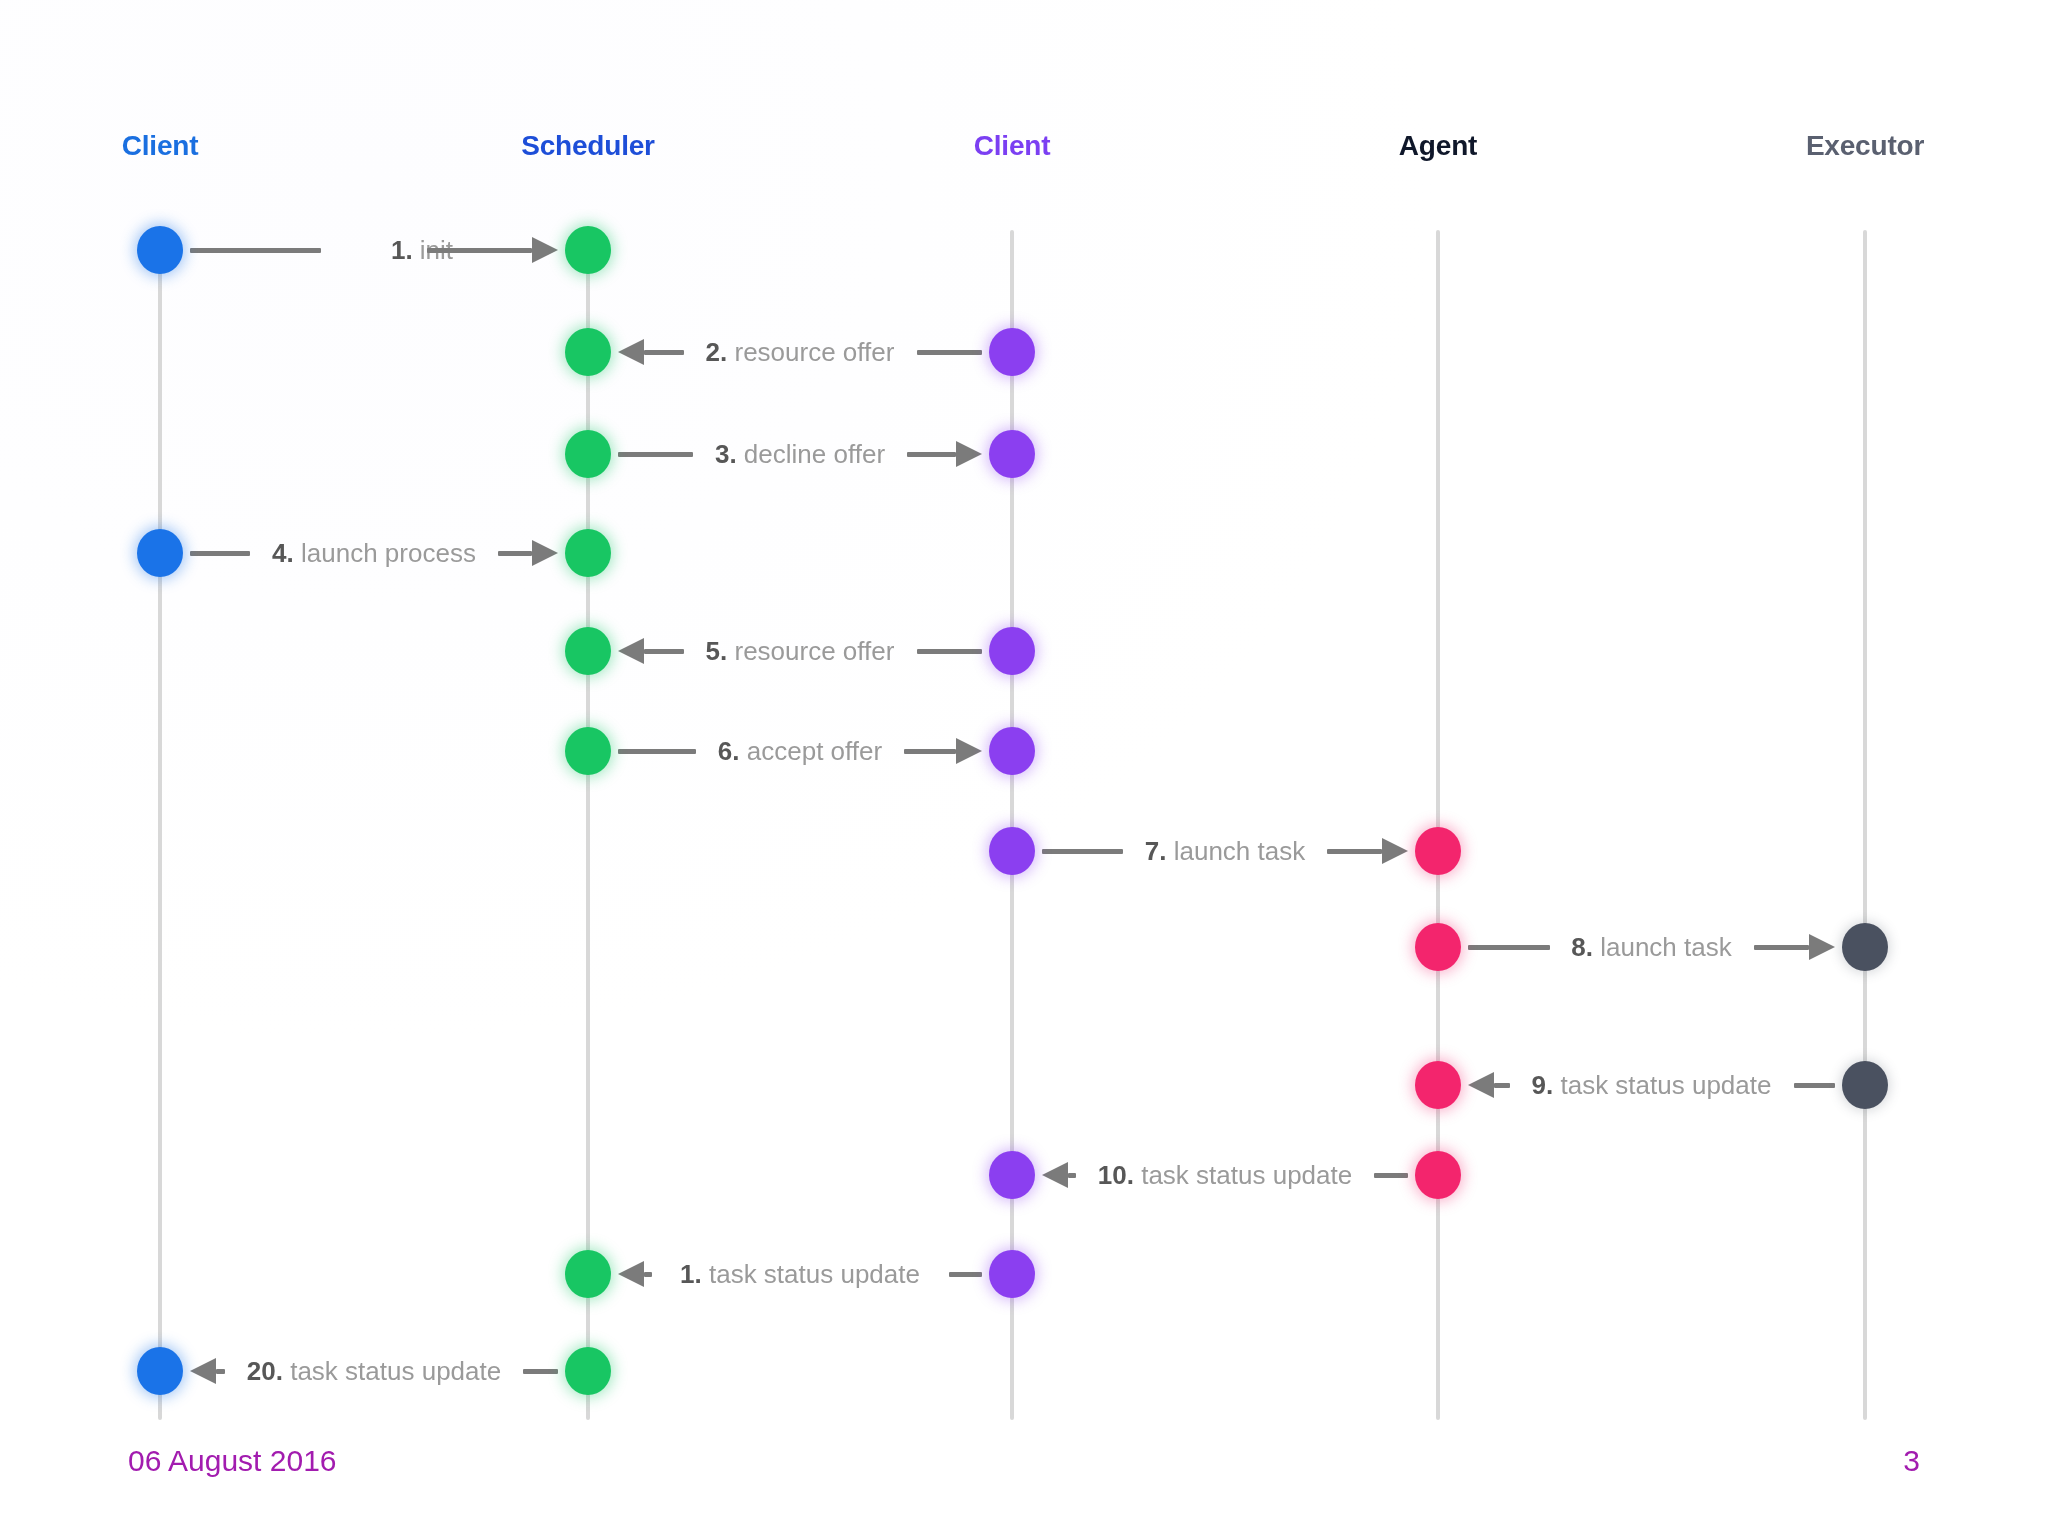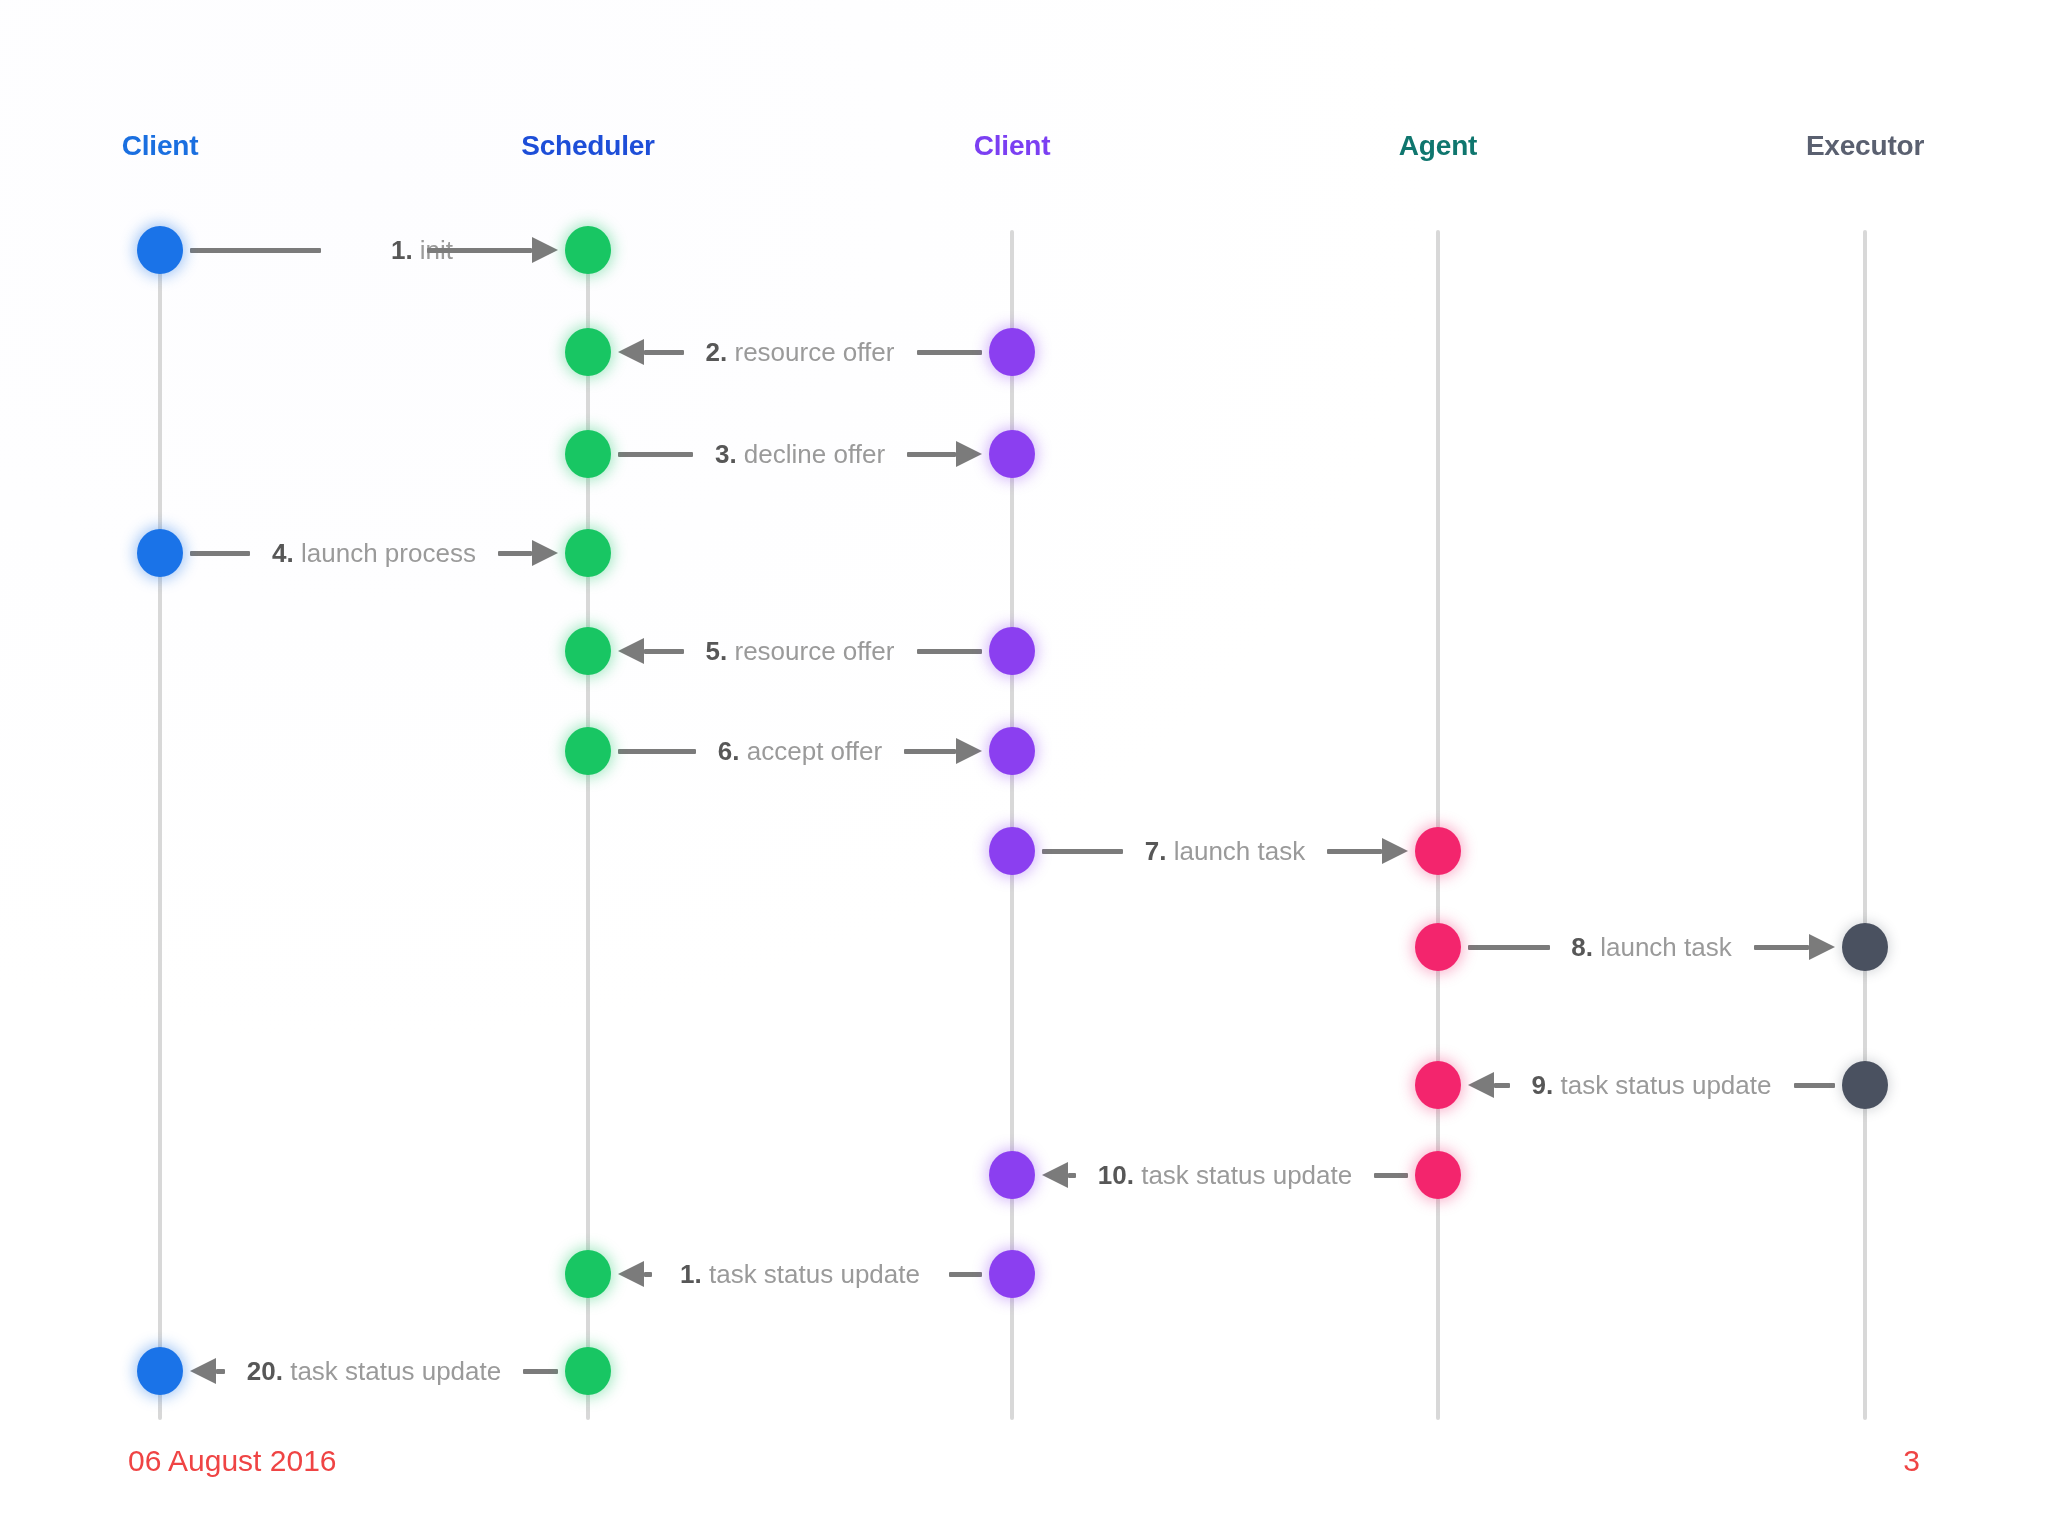--- a/index.html
+++ b/index.html
@@ -90,21 +90,21 @@
     border-right:26px solid #7b7b7b;
   }
 
   
   .footer{
     position:absolute;
     left:0;right:0;
     bottom:48px;
     height:44px;
     font-size:30px;
-    color:#ef4444;
+    color:#a21caf;
   }
   .footer .f-date{position:absolute;left:128px;top:0;}
   .footer .f-mail{position:absolute;left:50%;transform:translateX(-50%);top:0;}
   .footer .f-page{position:absolute;right:128px;top:0;}
 </style>
 </head>
 <body>
 
 <div class="slide"></div>
 
@@ -115,21 +115,21 @@
       <div class="lifeline" style="left: 588px; top: 230px; height: 1190px;"></div>
       <div class="lifeline" style="left: 1012px; top: 230px; height: 1190px;"></div>
       <div class="lifeline" style="left: 1438px; top: 230px; height: 1190px;"></div>
       <div class="lifeline" style="left: 1865px; top: 230px; height: 1190px;"></div>
     </div>
 
   <div id="lane-labels">
       <div class="lane-label" style="left: 160px; top: 132px; color: rgb(26, 111, 224);">Client</div>
       <div class="lane-label" style="left: 588px; top: 132px; color: #1d4ed8;">Scheduler</div>
       <div class="lane-label" style="left: 1012px; top: 132px; color: rgb(123, 63, 242);">Client</div>
-      <div class="lane-label" style="left: 1438px; top: 132px; color: #0f766e;">Agent</div>
+      <div class="lane-label" style="left: 1438px; top: 132px; color: #0f172a;">Agent</div>
       <div class="lane-label" style="left: 1865px; top: 132px; color: rgb(90, 96, 112);">Executor</div>
     </div>
 
   <div id="messages">
       <div class="msg" style="left: 0px; top: 250px;">
         <div class="label" style="left: 374px; top: 0px; margin-left: 48px;"><b>1.</b> init</div>
         <div class="seg" style="left: 190px; width: 131px;"></div>
         <div class="seg" style="left: 427px; width: 105px;"></div>
         <div class="arrowhead right" style="left: 532px;"></div>
       </div>

